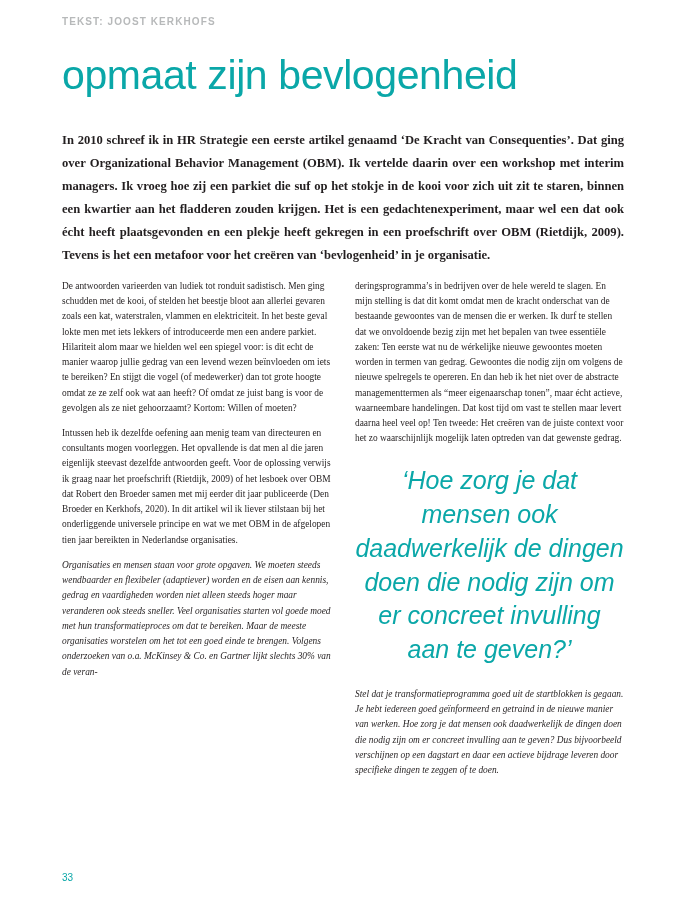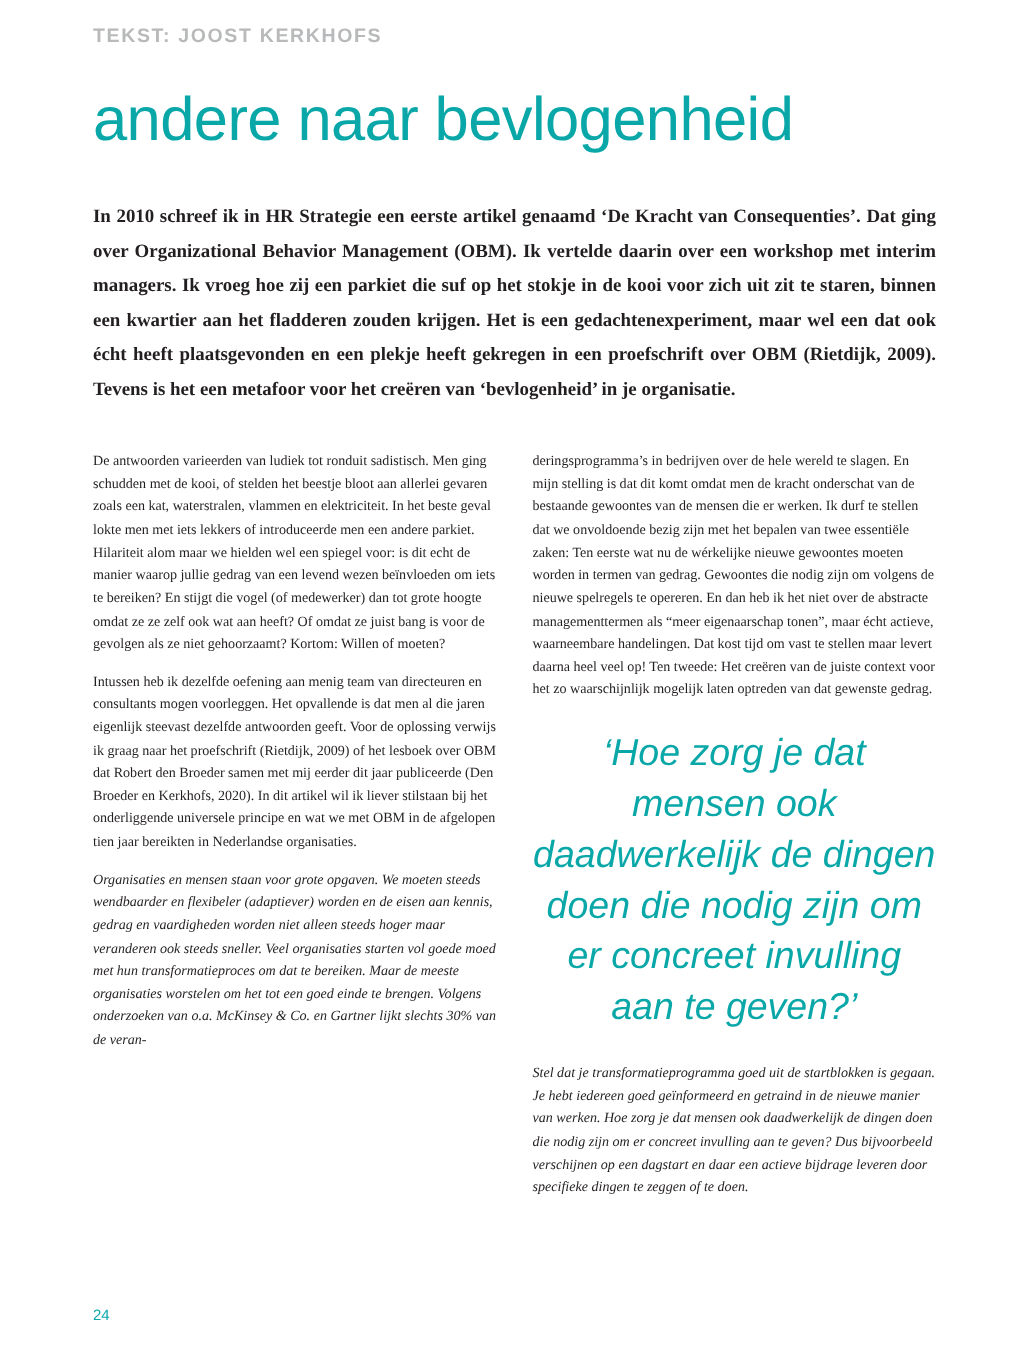--- a/index.html
+++ b/index.html
@@ -27,21 +27,21 @@
     position: absolute;
     left: 62px;
     top: 0;
     width: 562px;
   }
 
   
   .byline {
     margin-top: 16px;
     font-family: "Liberation Sans", sans-serif;
-    font-size: 13px;
+    font-size: 10px;
     letter-spacing: 1.1px;
     color: #b7b9ba;
     text-transform: uppercase;
     font-weight: bold;
   }
   .byline .author {
     color: #b7b9ba;
   }
 
   
@@ -65,21 +65,21 @@
     font-family: "Liberation Serif", serif;
     font-weight: bold;
     font-size: 12.6px;
     line-height: 1.82;
     color: #231f20;
     text-align: justify;
   }
 
   
   .columns {
-    margin-top: 30px;
+    margin-top: 12px;
     display: flex;
     gap: 24px;
   }
   .col {
     width: 269px;
     font-size: 9.4px;
     line-height: 1.62;
     text-align: left;
   }
   .col p {
@@ -123,34 +123,34 @@
 
 <div class="page">
   <div class="content">
 
     <div class="byline">
       <span>TEKST:</span>
       <span class="author">JOOST KERKHOFS</span>
     </div>
 
     <div class="headline">
-      <span class="line">andere naar bevlogenheid</span>
+      <span class="line">opmaat zijn bevlogenheid</span>
     </div>
 
     <div class="lead">In 2010 schreef ik in HR Strategie een eerste artikel genaamd ‘De Kracht van Consequenties’. Dat ging over Organizational Behavior Management (OBM). Ik vertelde daarin over een workshop met interim managers. Ik vroeg hoe zij een parkiet die suf op het stokje in de kooi voor zich uit zit te staren, binnen een kwartier aan het fladderen zouden krijgen. Het is een gedachtenexperiment, maar wel een dat ook écht heeft plaatsgevonden en een plekje heeft gekregen in een proefschrift over OBM (Rietdijk, 2009). Tevens is het een metafoor voor het creëren van ‘bevlogenheid’ in je organisatie.</div>
 
     <div class="columns">
       <div class="col">
         <p>De antwoorden varieerden van ludiek tot ronduit sadistisch. Men ging schudden met de kooi, of stelden het beestje bloot aan allerlei gevaren zoals een kat, waterstralen, vlammen en elektriciteit. In het beste geval lokte men met iets lekkers of introduceerde men een andere parkiet. Hilariteit alom maar we hielden wel een spiegel voor: is dit echt de manier waarop jullie gedrag van een levend wezen beïnvloeden om iets te bereiken? En stijgt die vogel (of medewerker) dan tot grote hoogte omdat ze ze zelf ook wat aan heeft? Of omdat ze juist bang is voor de gevolgen als ze niet gehoorzaamt? Kortom: Willen of moeten?</p>
         <p>Intussen heb ik dezelfde oefening aan menig team van directeuren en consultants mogen voorleggen. Het opvallende is dat men al die jaren eigenlijk steevast dezelfde antwoorden geeft. Voor de oplossing verwijs ik graag naar het proefschrift (Rietdijk, 2009) of het lesboek over OBM dat Robert den Broeder samen met mij eerder dit jaar publiceerde (Den Broeder en Kerkhofs, 2020). In dit artikel wil ik liever stilstaan bij het onderliggende universele principe en wat we met OBM in de afgelopen tien jaar bereikten in Nederlandse organisaties.</p>
         <p class="tight">Organisaties en mensen staan voor grote opgaven. We moeten steeds wendbaarder en flexibeler (adaptiever) worden en de eisen aan kennis, gedrag en vaardigheden worden niet alleen steeds hoger maar veranderen ook steeds sneller. Veel organisaties starten vol goede moed met hun transformatieproces om dat te bereiken. Maar de meeste organisaties worstelen om het tot een goed einde te brengen. Volgens onderzoeken van o.a. McKinsey &amp; Co. en Gartner lijkt slechts 30% van de veran-</p>
       </div>
       <div class="col">
         <p>deringsprogramma’s in bedrijven over de hele wereld te slagen. En mijn stelling is dat dit komt omdat men de kracht onderschat van de bestaande gewoontes van de mensen die er werken. Ik durf te stellen dat we onvoldoende bezig zijn met het bepalen van twee essentiële zaken: Ten eerste wat nu de wérkelijke nieuwe gewoontes moeten worden in termen van gedrag. Gewoontes die nodig zijn om volgens de nieuwe spelregels te opereren. En dan heb ik het niet over de abstracte managementtermen als “meer eigenaarschap tonen”, maar écht actieve, waarneembare handelingen. Dat kost tijd om vast te stellen maar levert daarna heel veel op! Ten tweede: Het creëren van de juiste context voor het zo waarschijnlijk mogelijk laten optreden van dat gewenste gedrag.</p>
         <div class="pullquote">‘Hoe zorg je dat mensen ook daadwerkelijk de dingen doen die nodig zijn om er concreet invulling aan te geven?’</div>
         <p class="tight">Stel dat je transformatieprogramma goed uit de startblokken is gegaan. Je hebt iedereen goed geïnformeerd en getraind in de nieuwe manier van werken. Hoe zorg je dat mensen ook daadwerkelijk de dingen doen die nodig zijn om er concreet invulling aan te geven? Dus bijvoorbeeld verschijnen op een dagstart en daar een actieve bijdrage leveren door specifieke dingen te zeggen of te doen.</p>
       </div>
     </div>
 
   </div>
 
-  <div class="folio">24</div>
+  <div class="folio">33</div>
 </div>
 
 </body></html>

